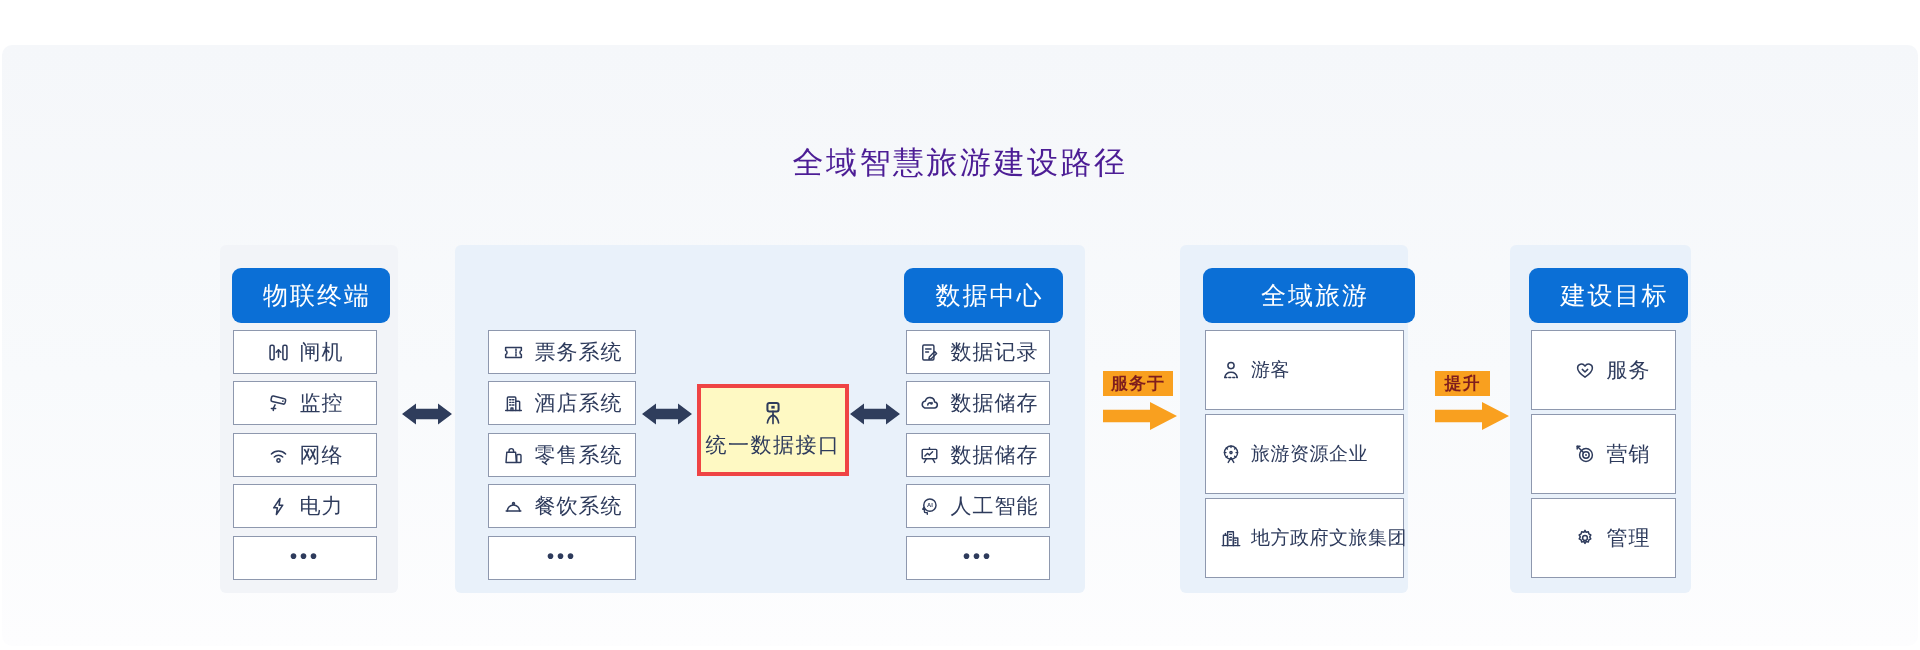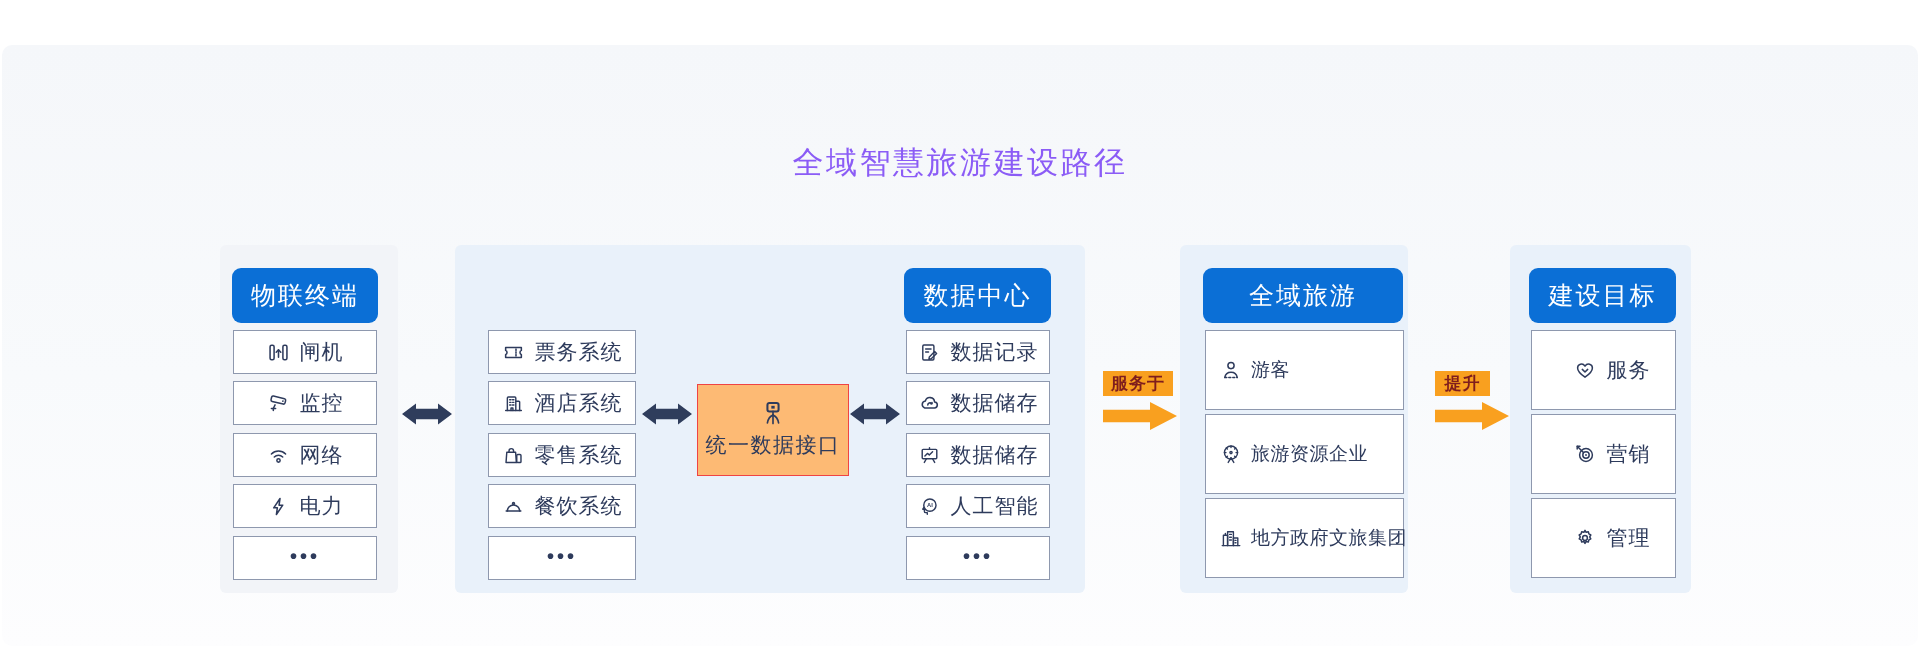--- a/index.html
+++ b/index.html
@@ -1,37 +1,37 @@
 <!DOCTYPE html>
 <html><head>
 <meta charset="utf-8">
 <style>
   html,body{margin:0;padding:0;background:#fff;}
   .canvas{position:relative;width:1920px;height:650px;background:#ffffff;overflow:hidden;
           font-family:"Liberation Sans",sans-serif;color:#2e3b5c;}
   .band{position:absolute;left:2px;top:45px;width:1916px;height:601px;border-radius:10px;
         background:linear-gradient(180deg,#f5f7fa 0%,#f8fafc 55%,#fdfdfe 100%);}
   .title{position:absolute;left:0;top:142px;width:100%;margin:0;text-align:center;
-         font-size:31px;font-weight:500;letter-spacing:2.5px;color:#8b5cf6;}
+         font-size:31px;font-weight:500;letter-spacing:2.5px;color:#4c1d95;}
   .panel{position:absolute;top:245px;height:348px;border-radius:6px;}
   .panel-gray{background:#f2f4f8;}
   .panel-blue{background:#e9f1fa;}
   .col-header{position:absolute;top:268px;height:55px;background:#0b6fd6;border-radius:9px;
               color:#fff;font-size:25px;font-weight:500;letter-spacing:2px;
-              display:flex;align-items:center;justify-content:center;}
+              display:flex;align-items:center;justify-content:center;padding-left:12px;}
   .cell{position:absolute;background:#ffffff;border:1px solid #8e98ae;box-sizing:border-box;
         display:flex;align-items:center;justify-content:center;gap:10px;color:#2e3b5c;}
   .cell .lbl{font-size:21px;letter-spacing:1px;white-space:nowrap;}
   .cell-sm{height:44px;}
   .cell-lg{height:80px;padding-left:16px;}
   .cell-left{justify-content:flex-start;padding-left:13px;gap:8px;}
   .cell-left .lbl{font-size:19px;letter-spacing:0.5px;}
   .dots{font-size:20px;font-weight:700;letter-spacing:3px;line-height:1;transform:translateY(-2px);}
-  .iface{position:absolute;left:697px;top:384px;width:152px;height:92px;background:#fdba74;
-         border:1px solid #ef4444;box-sizing:border-box;display:flex;flex-direction:column;
+  .iface{position:absolute;left:697px;top:384px;width:152px;height:92px;background:#fef9c3;
+         border:4px solid #ef4444;box-sizing:border-box;display:flex;flex-direction:column;
          align-items:center;justify-content:center;gap:4px;color:#2e3b5c;}
   .iface .lbl{font-size:21px;letter-spacing:1.5px;}
   .arrow-nav{position:absolute;top:401px;}
   .flow-label{position:absolute;top:371px;height:25px;background:#f9a01f;color:#7f1d1d;
               font-size:17px;font-weight:700;letter-spacing:1px;
               display:flex;align-items:center;justify-content:center;}
   .flow-arrow{position:absolute;top:402px;}
   svg.ic{display:block;flex:none;}
 </style>
 </head>

